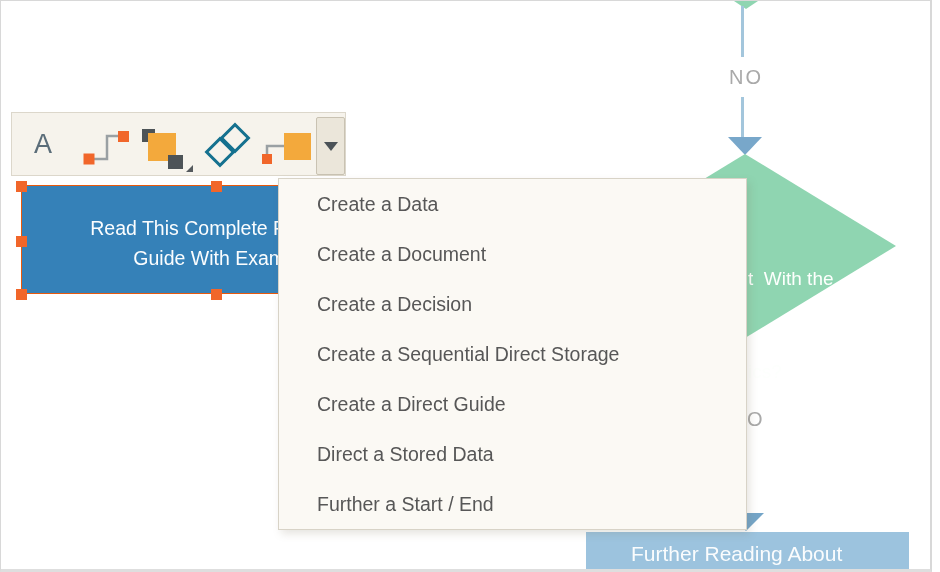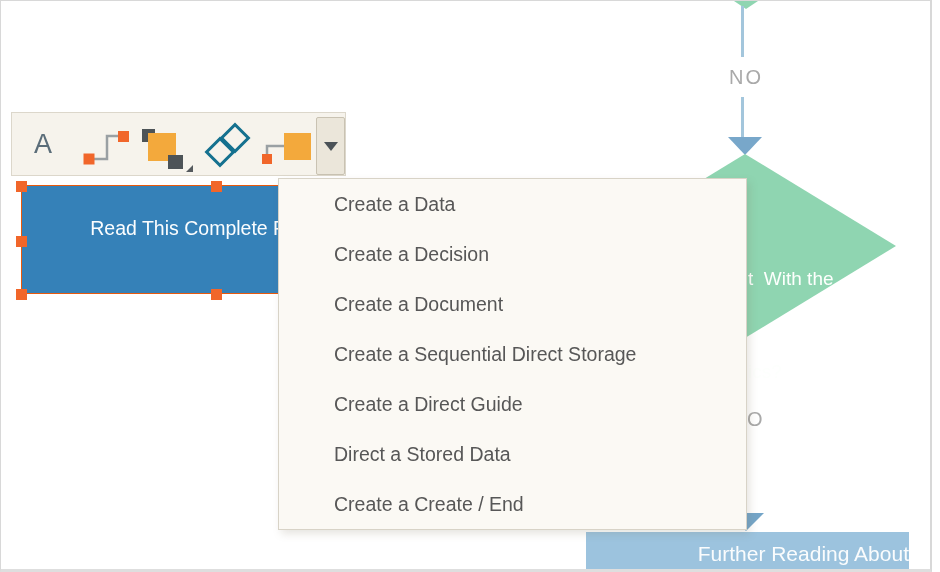--- a/index.html
+++ b/index.html
@@ -62,21 +62,21 @@
   }
   .arrowhead-bottom {
     left:727px; top:512px; width:0; height:0;
     border-left:18px solid transparent; border-right:18px solid transparent;
     border-top:18px solid #74a5c8;
   }
 
   .further-box {
     left:585px; top:531px; width:323px; height:41px;
     background:#9cc3de; color:#fafcfd; font-size:21px;
-    text-align:right; padding-top:10px; padding-left:45px;
+    text-align:left; padding-top:10px; padding-left:45px;
   }
 
   
   .toolbar {
     position:absolute; z-index:3; left:10px; top:111px; width:335px; height:64px;
     background:#f6f3ec; border:1px solid #dcd7cb;
   }
   .toolbar .abs { position:absolute; }
   .text-tool { left:22px; top:16px; font-size:27px; color:#5b6d79; }
   .dd-button {
@@ -89,21 +89,21 @@
     border-top:9px solid #4b5257;
   }
 
   
   .menu {
     position:absolute; z-index:4; left:277px; top:177px; width:469px; height:352px;
     background:#fbf9f4; border:1px solid #d8d3c7;
     box-shadow:3px 4px 8px rgba(120,110,90,0.18);
   }
   .menu-item {
-    height:50px; display:flex; align-items:center; padding-left:55px;
+    height:50px; display:flex; align-items:center; padding-left:38px;
     font-size:19.5px; color:#575757; cursor:pointer;
   }
 </style>
 </head>
 <body>
 
 <div id="canvas">
 
   <div class="flow green-tip"></div>
   <div class="flow vline seg1"></div>
@@ -113,20 +113,21 @@
 
   <div class="flow diamond"></div>
   <div class="flow diamond-text">
     <div>t  With the</div>
     <div>ics?</div>
   </div>
 
   <div class="flow selected-rect">
     <div class="rect-text">
       <div>Read This Complete F</div>
+      <div>Guide With Exam</div>
     </div>
   </div>
   <div class="handle" style="left:15px; top:180px;"></div>
   <div class="handle" style="left:210px; top:180px;"></div>
   <div class="handle" style="left:15px; top:235px;"></div>
   <div class="handle" style="left:15px; top:288px;"></div>
   <div class="handle" style="left:210px; top:288px;"></div>
 
   <div class="flow no-label-bottom">O</div>
   <div class="flow arrowhead-bottom"></div>
@@ -172,21 +173,21 @@
       </svg>
     </div>
 
     <div class="abs dd-button">
       <div class="tri"></div>
     </div>
   </div>
 
   <div class="menu">
     <div class="menu-item">Create a Data</div>
+    <div class="menu-item">Create a Document</div>
     <div class="menu-item">Create a Decision</div>
-    <div class="menu-item">Create a Document</div>
     <div class="menu-item">Create a Sequential Direct Storage</div>
     <div class="menu-item">Create a Direct Guide</div>
     <div class="menu-item">Direct a Stored Data</div>
-    <div class="menu-item">Create a Create / End</div>
+    <div class="menu-item">Further a Start / End</div>
   </div>
 
 </div>
 
 </body></html>

